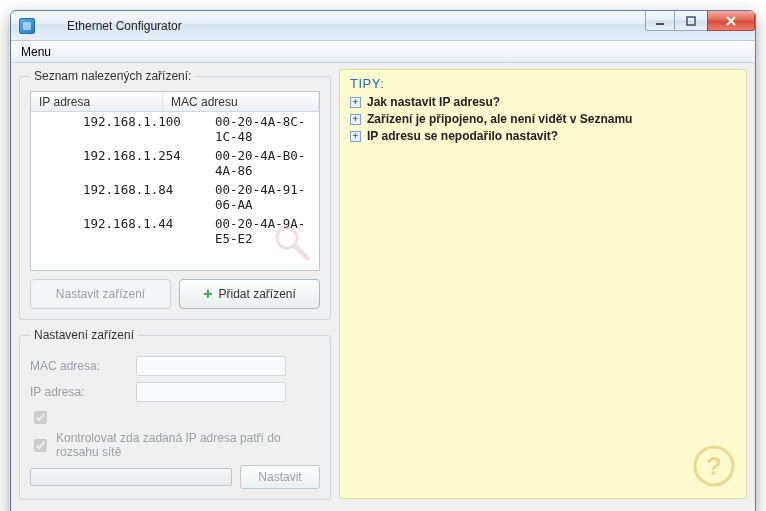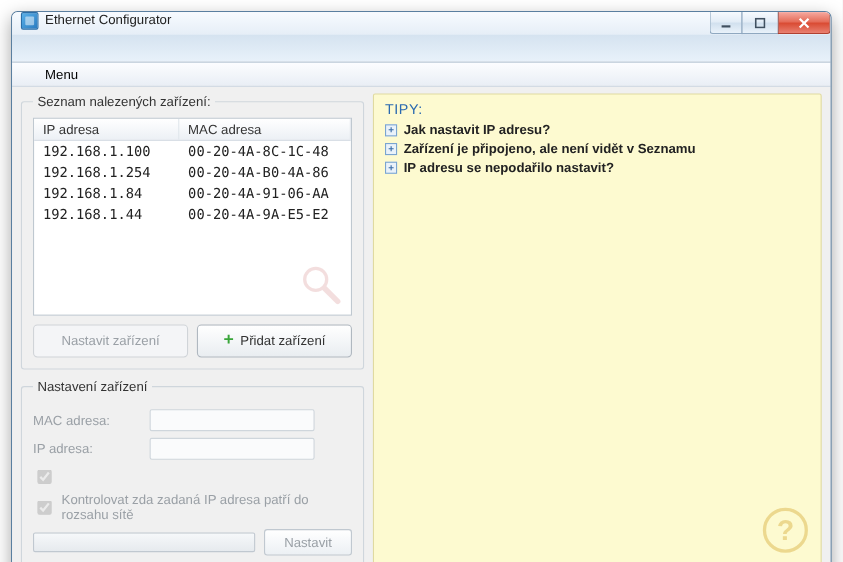--- a/index.html
+++ b/index.html
@@ -14,27 +14,28 @@
   .window {
     width: 746px;
     margin: 0 auto;
     border: 1px solid #5a7fa0;
     border-radius: 6px;
     box-shadow: 0 6px 16px rgba(0,0,0,0.35);
     overflow: hidden;
     background: #f0f0f0;
   }
   .titlebar {
-    height: 46px;
+    height: 30px;
     background: linear-gradient(to bottom, #f7fbff 0%, #e6eef7 45%, #d5e3f0 46%, #e8f1fa 100%);
     display: flex;
-    align-items: flex-start;
+    align-items: center;
     padding: 0 0 0 8px;
     border-bottom: 1px solid #b8c8d8;
     position: relative;
+    gap: 26px;
   }
   .titlebar .app-icon {
     width: 16px; height: 16px;
     margin-right: 6px;
     background: linear-gradient(135deg,#5ab0e8,#2a7bc0);
     border: 1px solid #2a6ea8;
     border-radius: 2px;
     position: relative;
   }
   .titlebar .app-icon:before {
@@ -67,21 +68,21 @@
     color:#fff;
     border-bottom-right-radius:3px;
     font-weight:bold;
   }
   .menubar {
     height:22px;
     background: linear-gradient(to bottom,#fcfdff,#e9eef5);
     border-bottom:1px solid #ccd5e0;
     display:flex;
     align-items:center;
-    padding:0 22px;
+    padding:0 2px;
     font-size:12px;
   }
   .menubar .menuitem { padding:2px 8px; cursor:default; }
   .content {
     display:flex;
     padding: 6px 8px 10px 8px;
     gap:8px;
     background:#f0f0f0;
   }
   .left {
@@ -112,21 +113,21 @@
     border-bottom:1px solid #d0d8e0;
     font-size:12px;
     color:#333;
   }
   .lv-header .col {
     padding:3px 8px;
     border-right:1px solid #e0e6ec;
   }
   .col-ip { width: 132px; }
   .col-mac { flex:1; }
-  .lv-body { font-family: "Consolas","Lucida Console",monospace; font-size:12.5px; color:#222; }
+  .lv-body { font-family: "Consolas","Lucida Console",monospace; font-size:12.5px; color:#222;margin-left:44px; }
   .lv-row { display:flex; padding:1px 0; }
   .lv-row .cell { padding:1px 8px; }
   .lv-row .cell-ip { width:132px; }
   .lv-row .cell-mac { flex:1; }
   .magnify {
     position:absolute;
     right:8px; bottom:8px;
     width:40px; height:40px;
     opacity:0.25;
   }
@@ -233,21 +234,21 @@
   <div class="content">
 
     <div class="left">
 
       <fieldset>
         <legend>Seznam nalezených zařízení:</legend>
 
         <div class="listview">
           <div class="lv-header">
             <div class="col col-ip">IP adresa</div>
-            <div class="col col-mac">MAC adresa</div>
+            <div class="col col-mac">MAC adresu</div>
           </div>
           <div class="lv-body">
             <div class="lv-row">
               <div class="cell cell-ip">192.168.1.100</div>
               <div class="cell cell-mac">00-20-4A-8C-1C-48</div>
             </div>
             <div class="lv-row">
               <div class="cell cell-ip">192.168.1.254</div>
               <div class="cell cell-mac">00-20-4A-B0-4A-86</div>
             </div>

